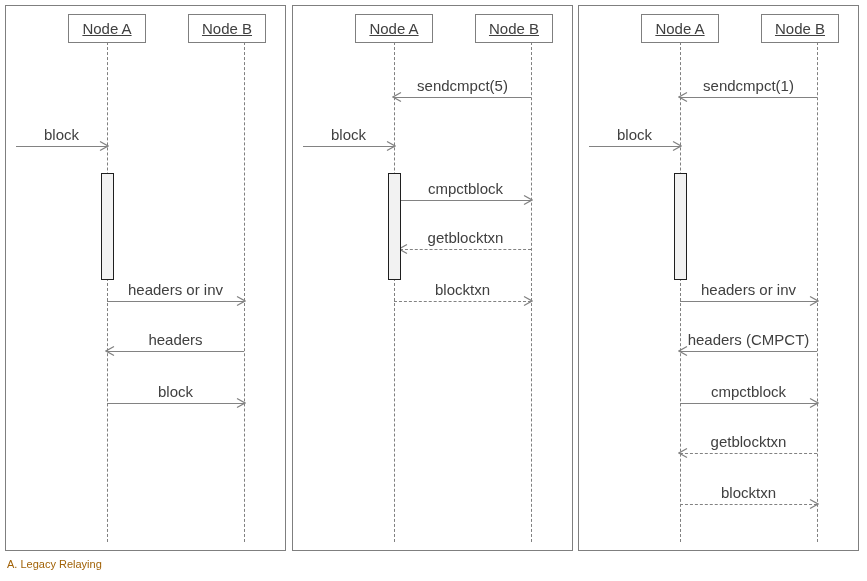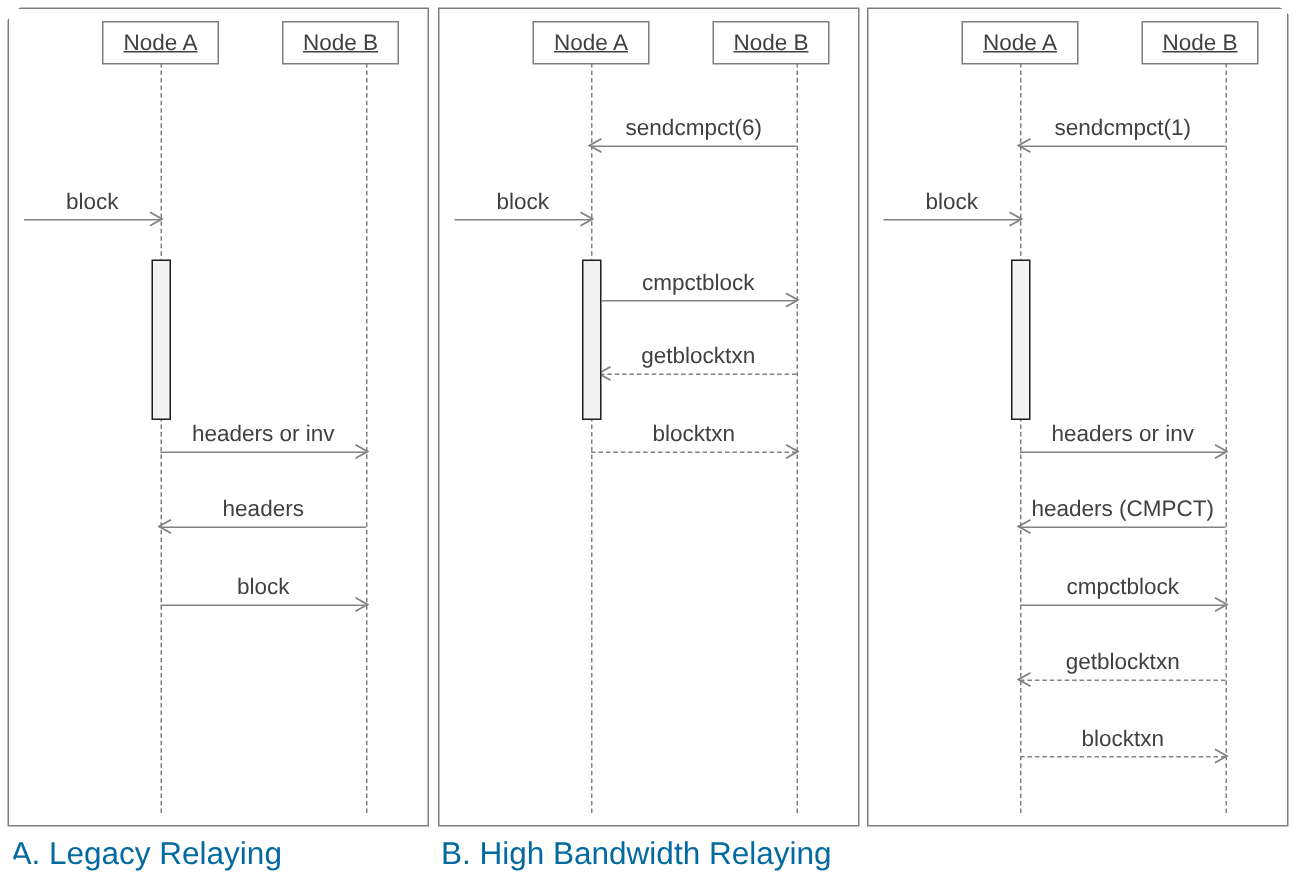--- a/index.html
+++ b/index.html
@@ -3,32 +3,31 @@
 <meta charset="utf-8">
 <style>
   html, body { margin: 0; padding: 0; background: #ffffff; }
   #canvas {
     position: relative;
     width: 867px;
     height: 581px;
     background: #ffffff;
     font-family: "Liberation Sans", sans-serif;
     overflow: hidden;
-    border-radius: 30px;
   }
   .panel-wrap { position: absolute; top: 5px; width: 281px; height: 574px; }
   .frame {
     position: absolute; left: 0; top: 0;
     width: 279px; height: 544px;
     border: 1px solid #7f7f7f;
     background: #ffffff;
   }
   .caption {
     position: absolute; left: 2px; top: 553px;
-    font-size: 21px; color: #0369a1; white-space: nowrap;
+    font-size: 11px; color: #a16207; white-space: nowrap;
   }
   .node {
     position: absolute; top: 8px; width: 76px; height: 27px;
     border: 1px solid #7f7f7f; background: #ffffff;
     display: flex; align-items: center; justify-content: center;
   }
   .node-a { left: 62px; }
   .node-b { left: 182px; }
   .node .lbl {
     font-size: 15px; color: #404040;
@@ -119,21 +118,21 @@
       <div class="node node-a">
         <span class="lbl">Node A</span>
       </div>
       <div class="node node-b">
         <span class="lbl">Node B</span>
       </div>
       <div class="lifeline lifeline-a"></div>
       <div class="lifeline lifeline-b"></div>
 
       <div class="msg" style="left:101px; width:137px; top:91px;">
-        <span class="label">sendcmpct(6)</span>
+        <span class="label">sendcmpct(5)</span>
         <div class="line"></div>
         <svg class="head left" width="11" height="12">
             <path d="M9,1.5 L1,6 L9,10.5" fill="none" stroke="#828282" stroke-width="1.2"></path>
           </svg>
       </div>
 
       <div class="msg" style="left:10px; width:91px; top:140px;">
         <span class="label">block</span>
         <div class="line"></div>
         <svg class="head right" width="11" height="12">
@@ -160,21 +159,20 @@
       <div class="msg dashed" style="left:101px; width:137px; top:295px;">
         <span class="label">blocktxn</span>
         <div class="line"></div>
         <svg class="head right" width="11" height="12">
             <path d="M2,1.5 L10,6 L2,10.5" fill="none" stroke="#828282" stroke-width="1.2"></path>
           </svg>
       </div>
 
       <div class="activation"></div>
     </div>
-    <div class="caption">B. High Bandwidth Relaying</div>
   </div>
 
   <div class="panel-wrap" style="left:578px;">
     <div class="frame">
       <div class="node node-a">
         <span class="lbl">Node A</span>
       </div>
       <div class="node node-b">
         <span class="lbl">Node B</span>
       </div>

